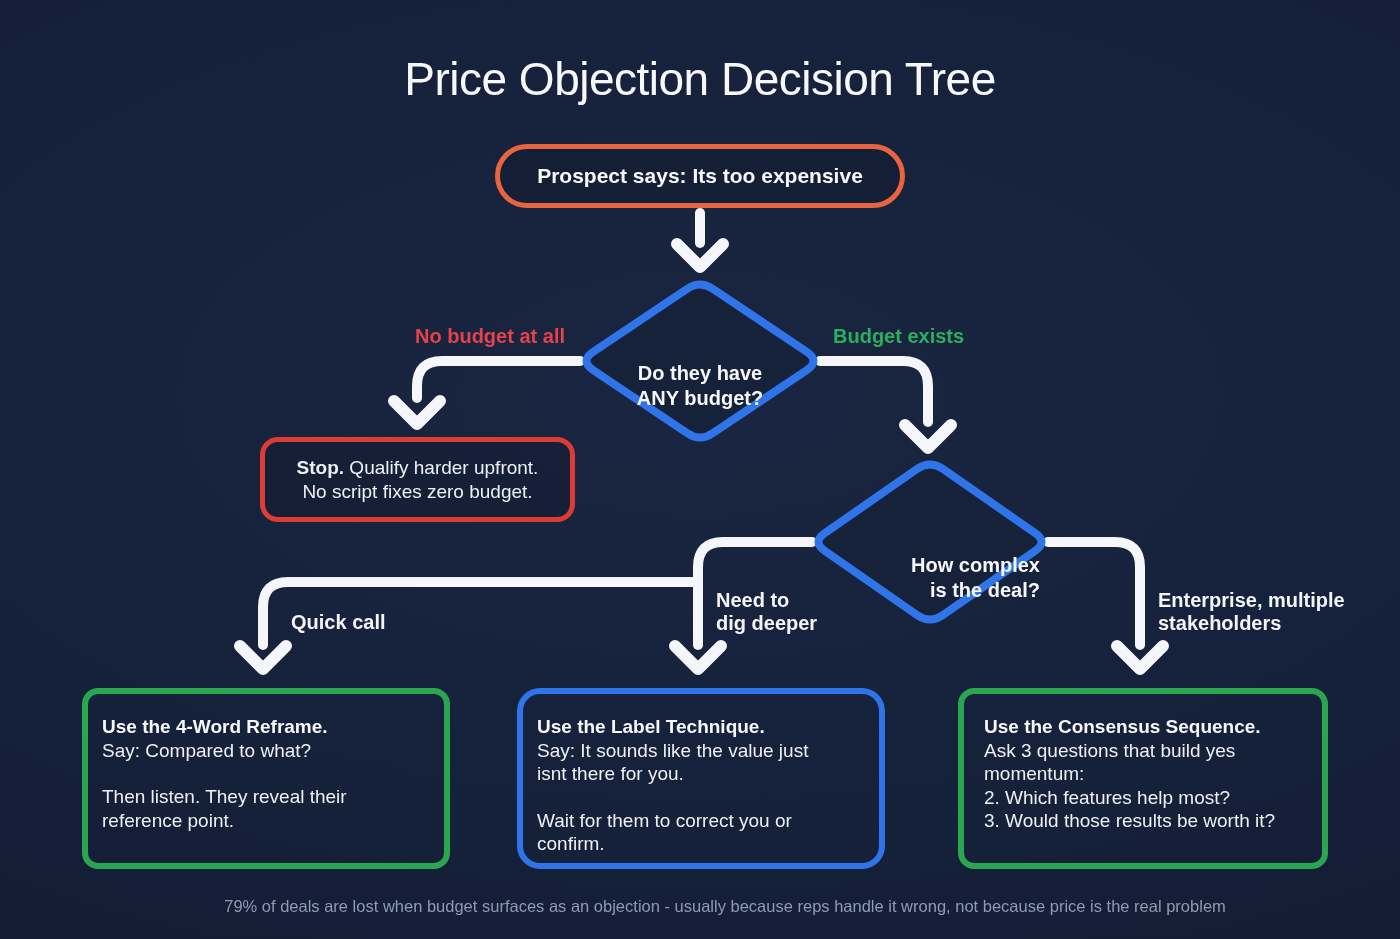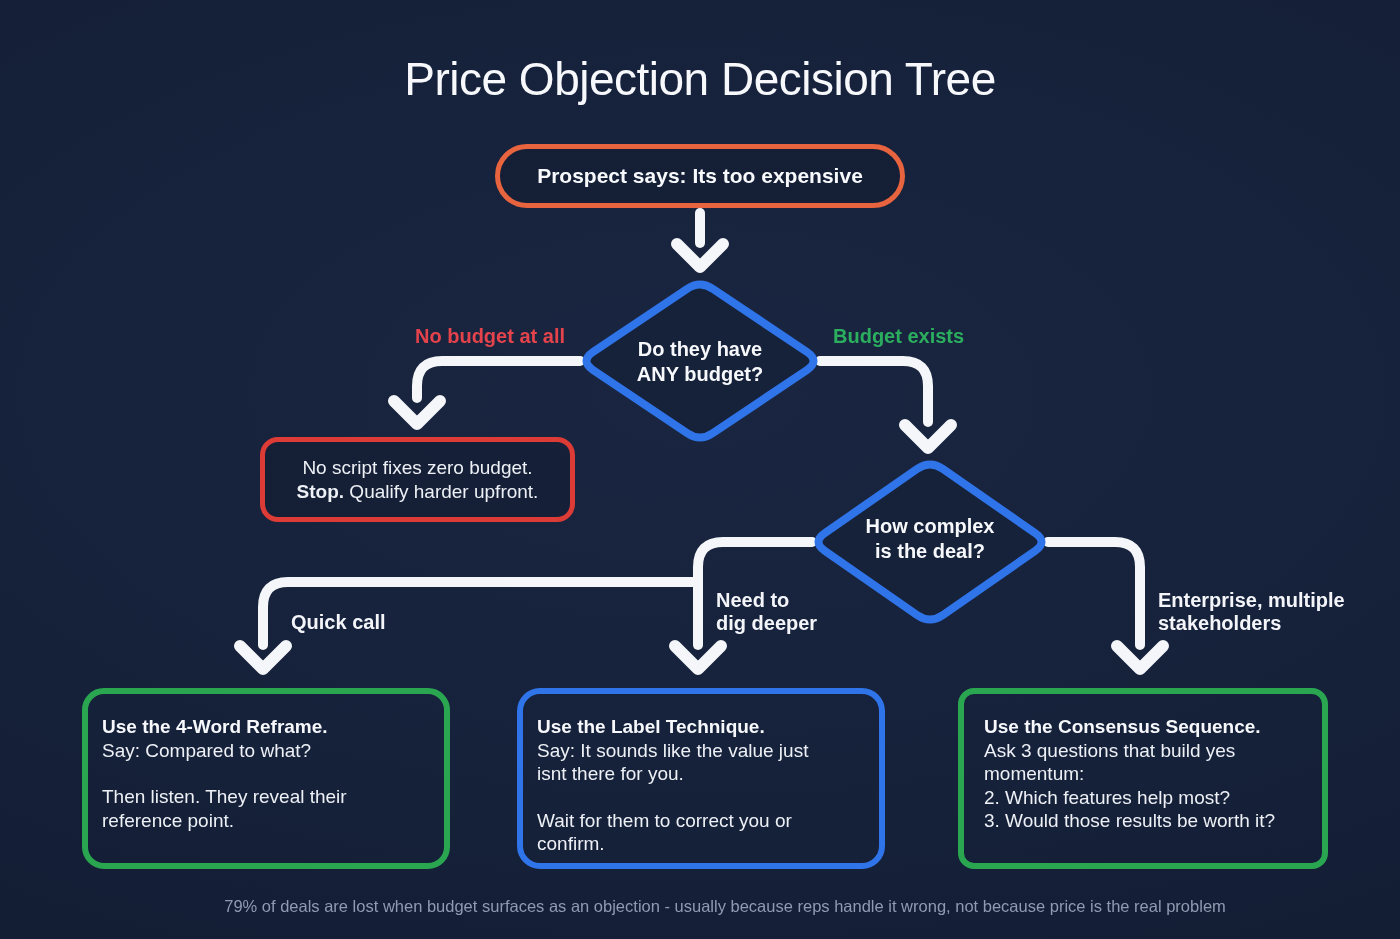--- a/index.html
+++ b/index.html
@@ -45,30 +45,30 @@
     border-radius:16px;
     box-sizing:border-box;
     font-size:19px;line-height:23.5px;
     color:#edf0f5;
     padding:21px 14px 0 14px;
   }
   .outcome.green{border:6px solid var(--accent-green);}
   .outcome.blue{border:6px solid var(--accent-blue);}
   .outcome-title{font-weight:700;color:#f6f8fb;}
   .blank{height:23px;}
-  #outcome-1{left:82px;width:368px;border-radius:22px;}
+  #outcome-1{left:82px;width:368px;}
   #outcome-2{left:517px;width:368px;border-radius:23px;}
   #outcome-3{left:958px;width:370px;text-align:left;padding-left:20px;padding-right:10px;}
   
   .diamond-label{
     width:220px;text-align:center;
-    font-size:20px;font-weight:700;line-height:25px;color:#f6f8fb;
+    font-size:20px;font-weight:700;line-height:25px;color:#f6f8fb;margin-top:24px;
   }
   #decision1-label{left:590px;top:337px;}
-  #decision2-label{left:820px;top:514px;}
+  #decision2-label{left:820px;top:529px;text-align:right;}
   
   .branch-label{font-size:20px;font-weight:700;line-height:23px;}
   #label-no-budget{right:835px;top:325px;color:var(--label-red);text-align:right;}
   #label-budget-exists{left:833px;top:325px;color:var(--label-green);}
   #label-quick-call{left:291px;top:611px;color:#f3f5f9;}
   #label-dig-deeper{left:716px;top:589px;color:#f3f5f9;}
   #label-enterprise{left:1158px;top:589px;color:#f3f5f9;}
   #footer{
     top:897px;left:0;width:100%;
     text-align:center;
@@ -131,24 +131,24 @@
   <div id="label-dig-deeper" class="abs branch-label">
     <div>Need to</div>
     <div>dig deeper</div>
   </div>
   <div id="label-enterprise" class="abs branch-label">
     <div>Enterprise, multiple</div>
     <div>stakeholders</div>
   </div>
 
   <div id="stop-node" class="abs node">
-    <div>No script fixes zero budget.</div>
     <div>
       <b>Stop.</b><span> Qualify harder upfront.</span>
     </div>
+    <div>No script fixes zero budget.</div>
   </div>
 
   <div id="outcome-1" class="abs outcome green">
     <div class="outcome-title">Use the 4-Word Reframe.</div>
     <div>Say: Compared to what?</div>
     <div class="blank"></div>
     <div>Then listen. They reveal their</div>
     <div>reference point.</div>
   </div>
 

